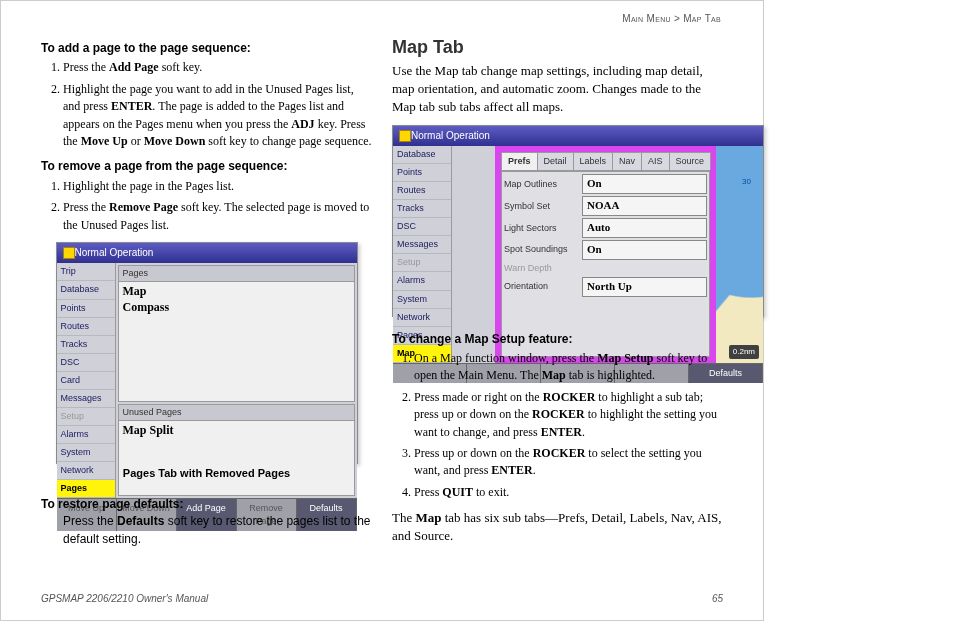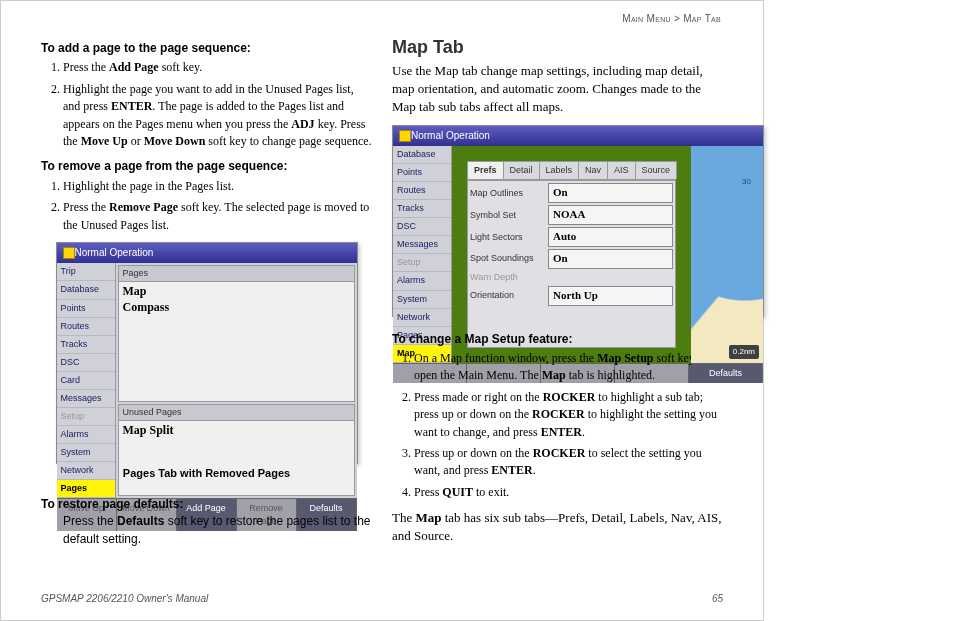--- a/index.html
+++ b/index.html
@@ -211,24 +211,25 @@
     padding: 2px 6px;
     border: 1px solid #999;
     border-bottom: none;
     margin-right: -1px;
     background: #d8d8e0;
     color: #333;
   }
   .tab.sel { background: #f0f0f0; font-weight: bold; }
   .settings {
     flex: 0 0 170px;
-    background: #4d7c0f;
-    padding: 15px;
-    display: flex;
-    flex-direction: column;
+    background: #d946ef;
+    padding: 6px;
+    display: flex;
+    flex-direction: column;
+    margin-left: 43px;
   }
   .settings-inner {
     border: 1px solid #9a9a9a;
     background: #e0e0e4;
     flex: 1;
     padding: 2px;
   }
   .setting-row {
     display: flex;
     align-items: center;

